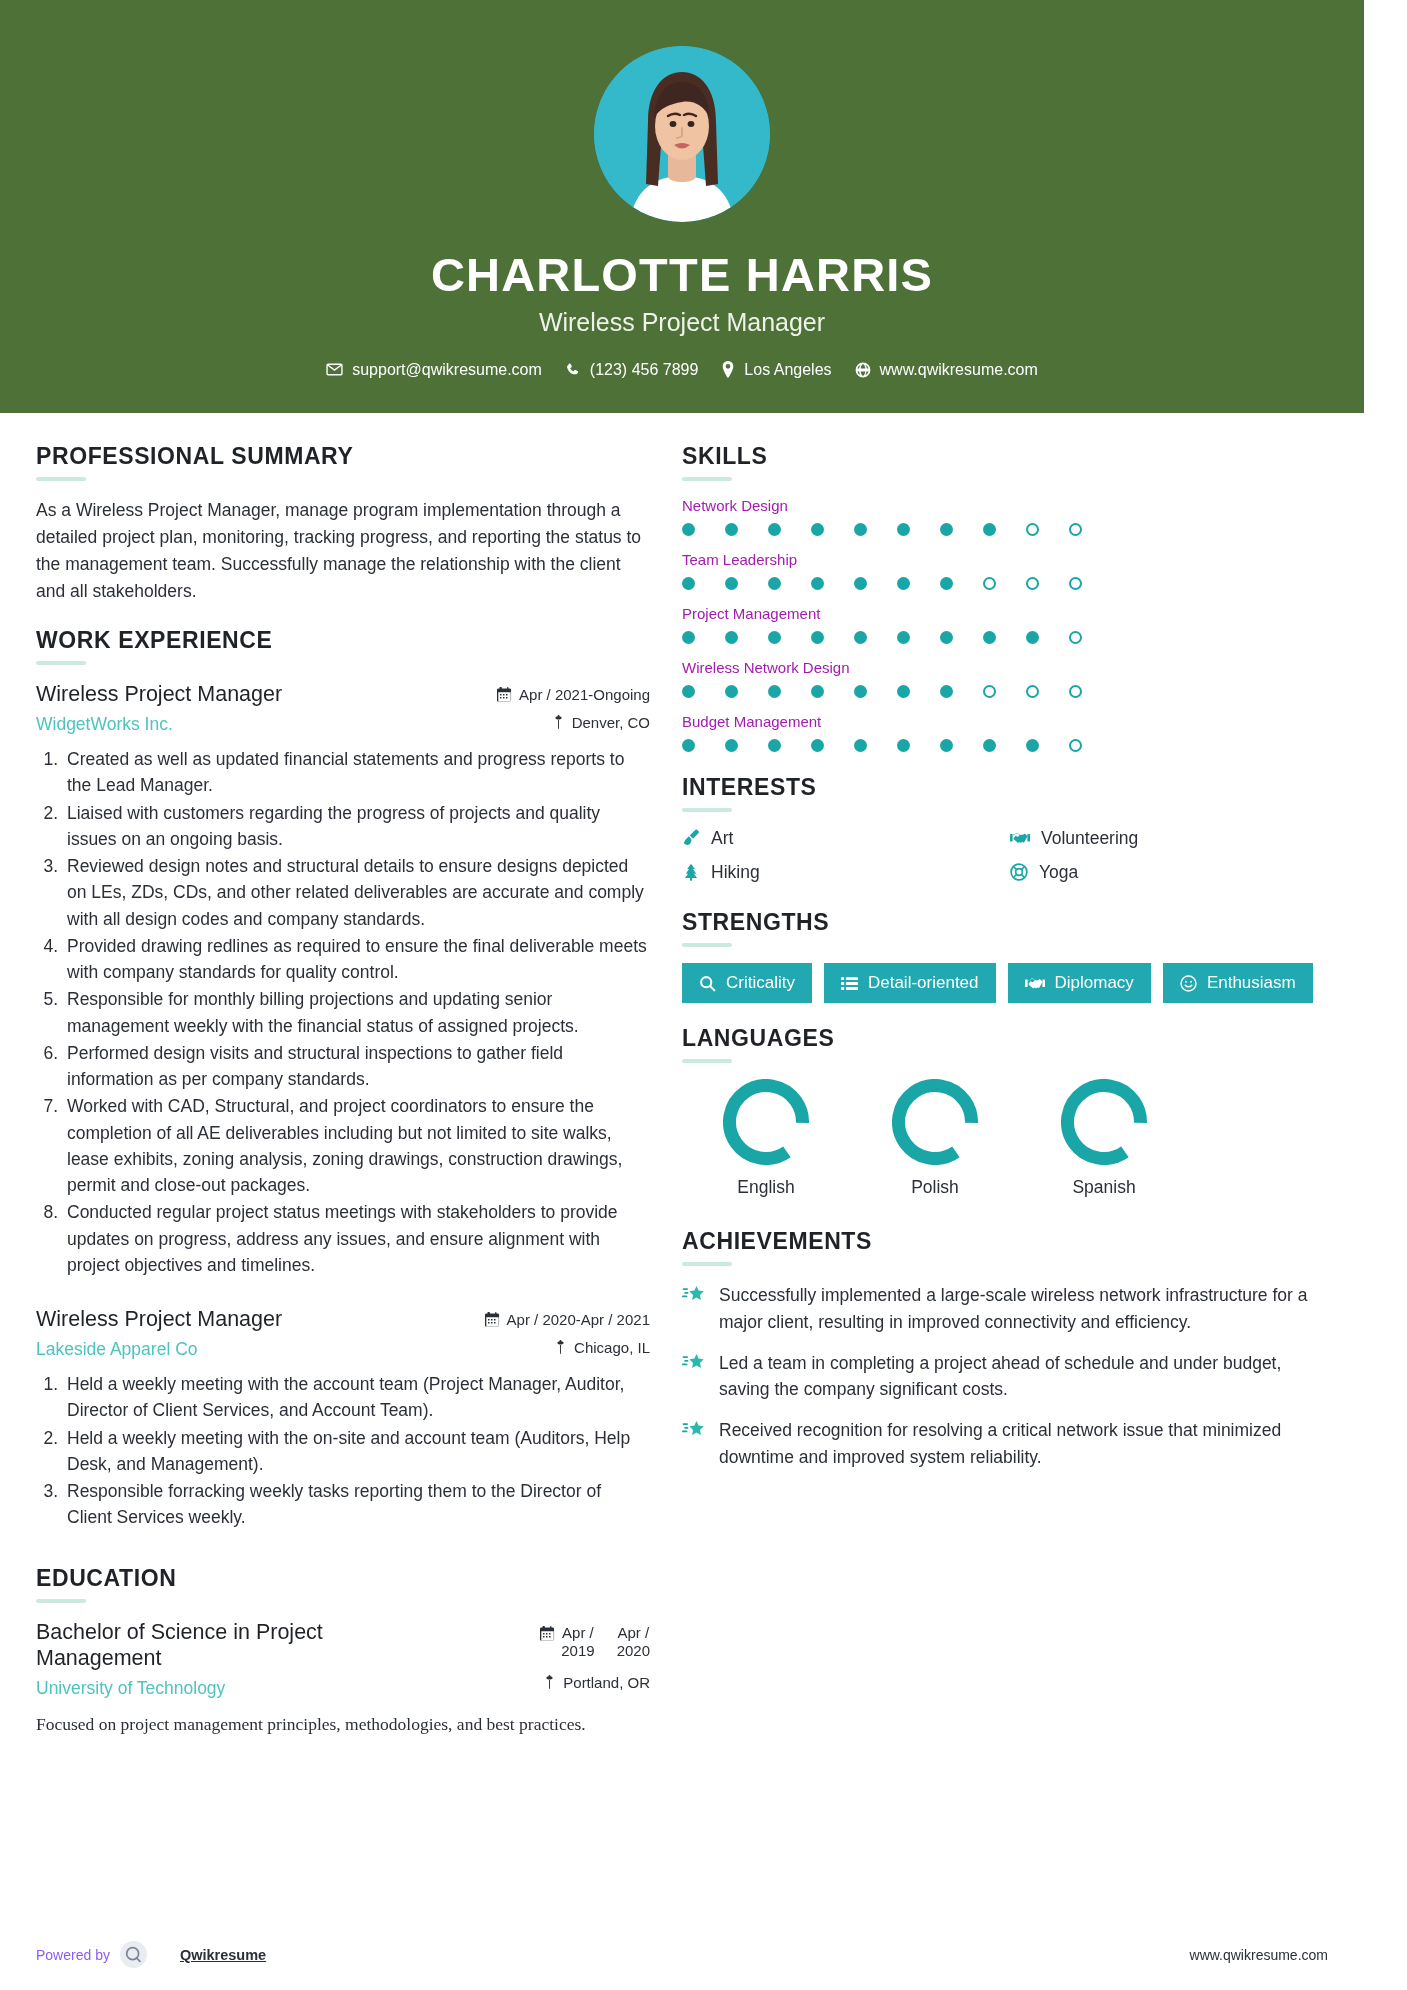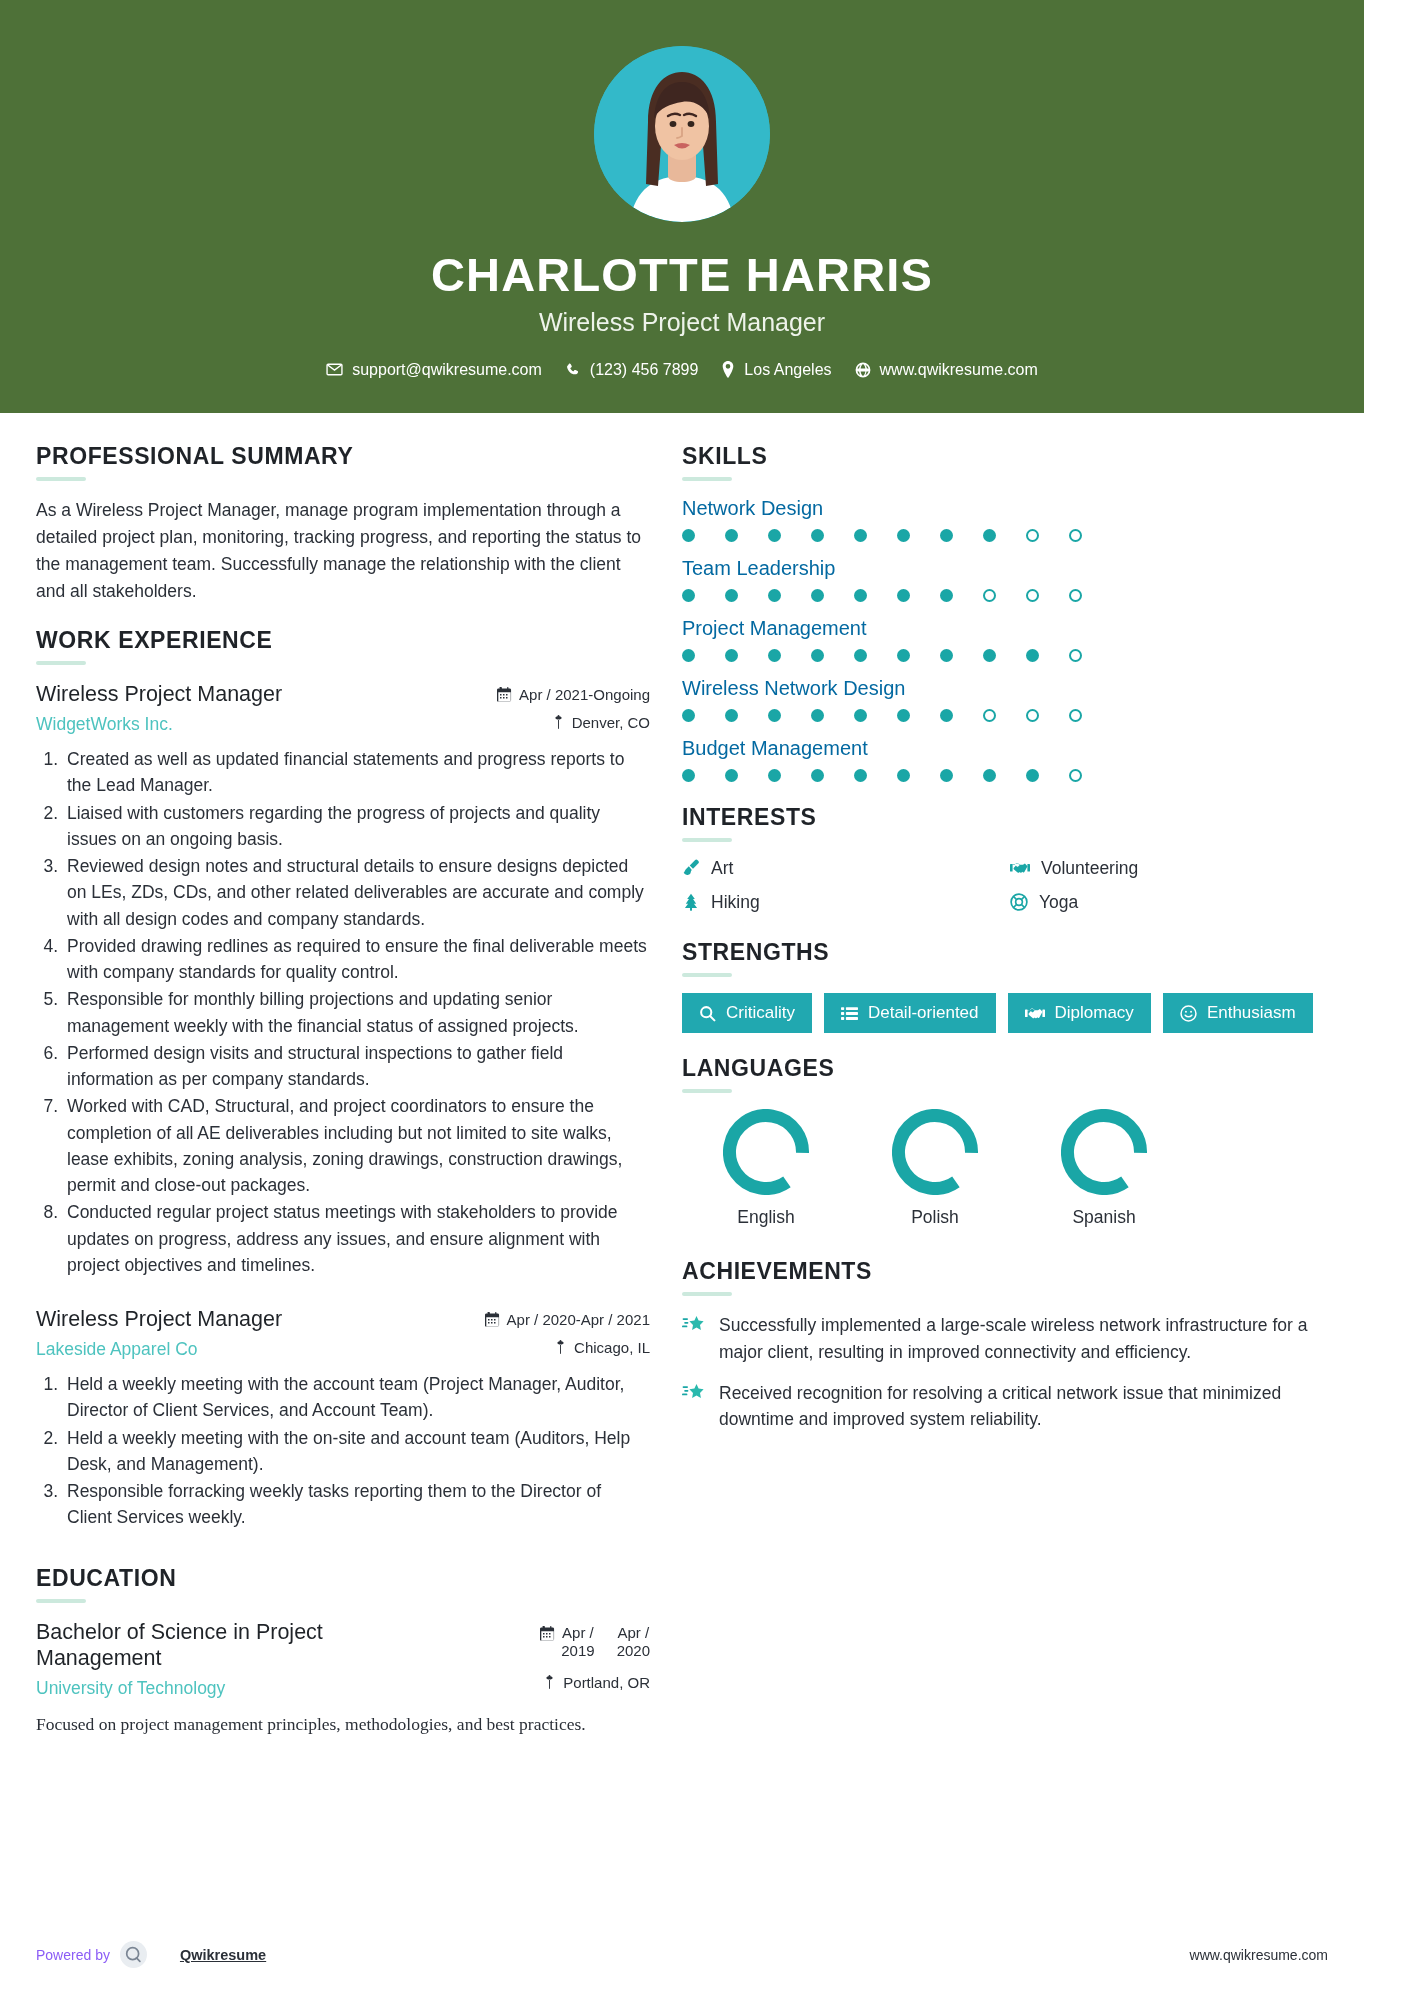--- a/index.html
+++ b/index.html
@@ -169,22 +169,22 @@
     font-size: 17.5px;
     line-height: 1.5;
     color: #2b3038;
     margin-top: 12px;
     font-family: Liberation Serif, serif;
   }
 
   
   .skill-block { margin-bottom: 4px; }
   .skill-name {
-    font-size: 20px;
-    color: #0369a1;
+    font-size: 15px;
+    color: #a21caf;
     margin-bottom: 9px;
   }
   .dot-row {
     display: flex;
     justify-content: space-between;
     align-items: center;
     width: 400px;
     margin-bottom: 15px;
   }
   .dot {
@@ -723,20 +723,31 @@
           </div>
           <div class="ach-item">
             <span class="ach-icon">
               <svg width="24" height="22" viewBox="0 0 24 22" fill="#1aa6a6">
                 <path d="M14.5 1 16.6 5.6 21.6 6.3 18 9.9 18.9 14.9 14.5 12.5 10.1 14.9 11 9.9 7.4 6.3 12.4 5.6z" fill="#2ab9ad"></path>
                 <rect x="0.6" y="3.2" width="5.4" height="1.7" rx=".85"></rect>
                 <rect x="2.2" y="7" width="4.2" height="1.7" rx=".85"></rect>
                 <rect x="0" y="10.6" width="5.4" height="1.7" rx=".85"></rect>
               </svg>
             </span>
+            <span class="ach-text">Led a team in completing a project ahead of schedule and under budget, saving the company significant costs.</span>
+          </div>
+          <div class="ach-item">
+            <span class="ach-icon">
+              <svg width="24" height="22" viewBox="0 0 24 22" fill="#1aa6a6">
+                <path d="M14.5 1 16.6 5.6 21.6 6.3 18 9.9 18.9 14.9 14.5 12.5 10.1 14.9 11 9.9 7.4 6.3 12.4 5.6z" fill="#2ab9ad"></path>
+                <rect x="0.6" y="3.2" width="5.4" height="1.7" rx=".85"></rect>
+                <rect x="2.2" y="7" width="4.2" height="1.7" rx=".85"></rect>
+                <rect x="0" y="10.6" width="5.4" height="1.7" rx=".85"></rect>
+              </svg>
+            </span>
             <span class="ach-text">Received recognition for resolving a critical network issue that minimized downtime and improved system reliability.</span>
           </div>
         </div>
       </div>
 
     </div>
   </div>
 
   <div class="footer">
     <div class="footer-left">

